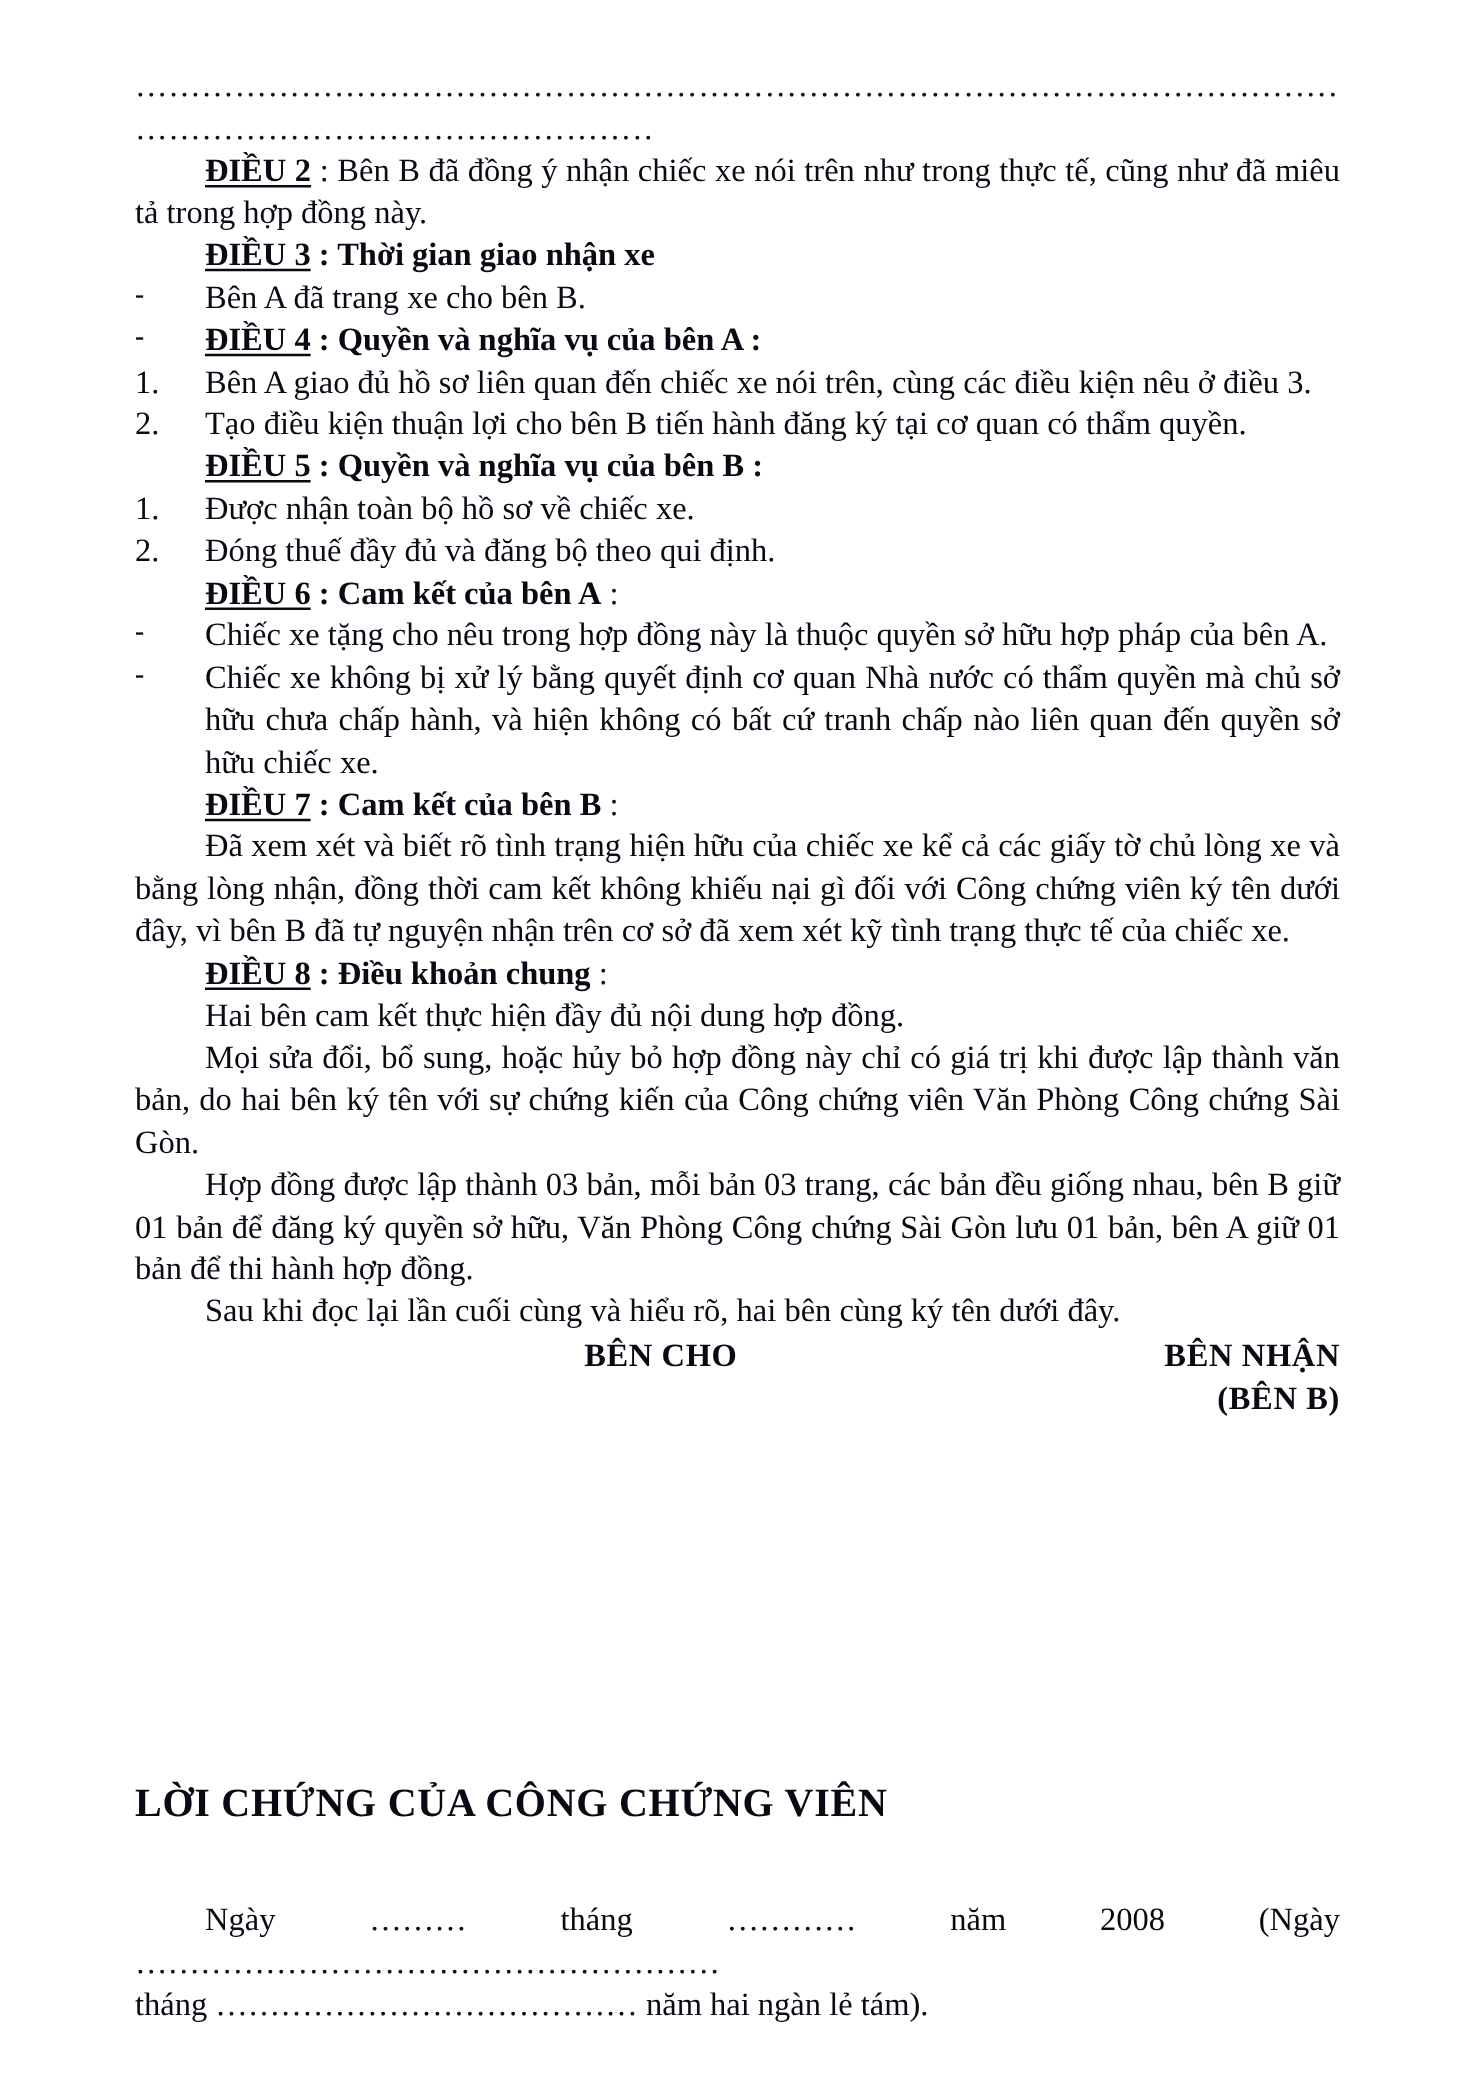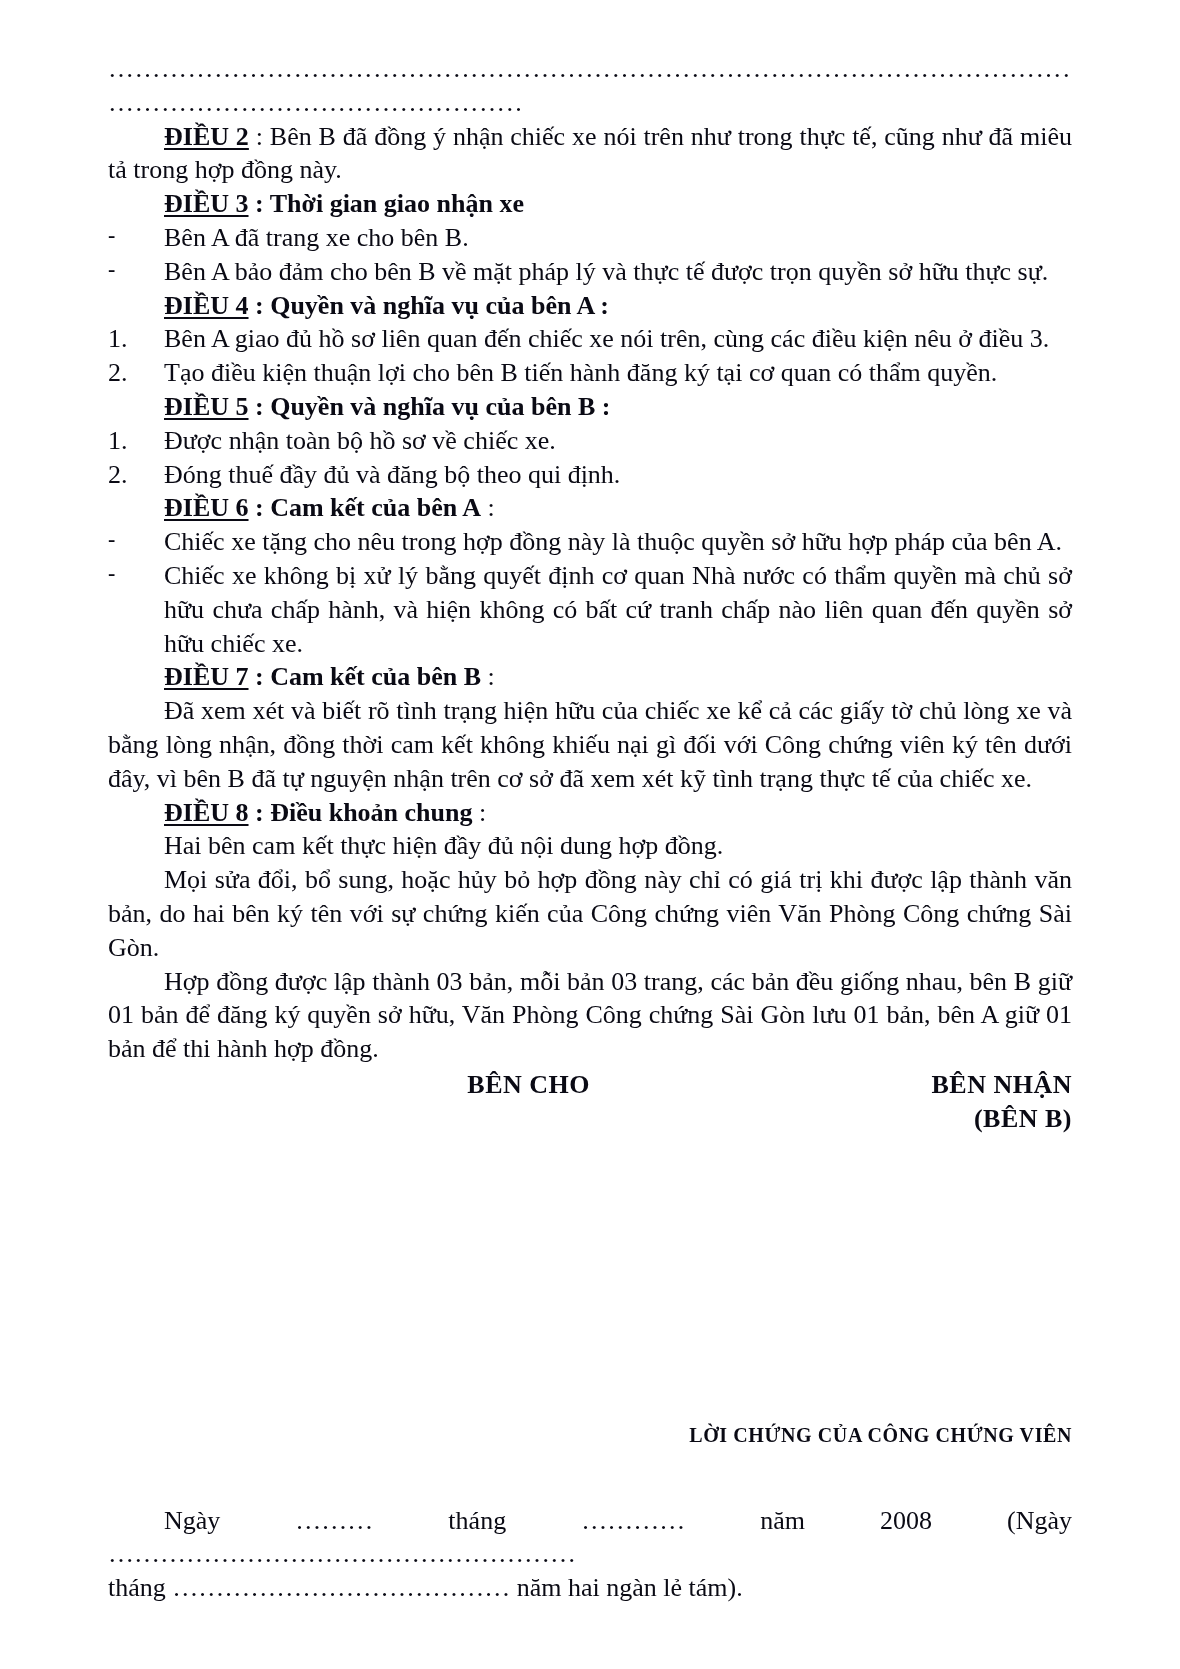--- a/index.html
+++ b/index.html
@@ -80,23 +80,23 @@
     margin-top: 2px;
   }
   .sig-col {
     width: 50%;
     text-align: right;
     font-weight: bold;
     letter-spacing: 0.5px;
   }
   .sig-col .sub { font-weight: bold; }
   .cert-title {
-    text-align: right;
+    text-align: left;
     font-weight: bold;
-    font-size: 20px;
+    font-size: 32px;
     letter-spacing: 0.6px;
     margin: 0;
   }
   .spacer-big { height: 286px; }
   .spacer-title { height: 56px; }
 </style>
 </head>
 <body>
 
 <div class="page">
@@ -104,21 +104,21 @@
 
     <div class="dotline">……………………………………………………………………………………………………………………</div>
     <div class="dotline short">………………………………………………</div>
 
     <p class="para"><span class="art"><span class="num">ĐIỀU 2</span></span><span> : </span><span>Bên B đã đồng ý nhận chiếc xe nói trên như trong thực tế, cũng như đã miêu tả trong hợp đồng này.</span></p>
 
     <p class="para"><span class="art"><span class="num">ĐIỀU 3</span></span><span class="art-body-bold"> : </span><span class="art-body-bold">Thời gian giao nhận xe</span></p>
 
     <ul class="dashlist">
       <li><span class="marker">-</span><span>Bên A đã trang xe cho bên B.</span></li>
-      <li><span class="marker">-</span><span>Bên A bảo đảm cho bên B về mặt pháp lý và thực tế được trọn quyền sở hữu thực sự.</span></li>
+      <li><span class="marker">-</span></li>
     </ul>
 
     <p class="para"><span class="art"><span class="num">ĐIỀU 4</span></span><span class="art-body-bold"> : </span><span class="art-body-bold">Quyền và nghĩa vụ của bên A :</span></p>
 
     <ol class="numlist">
       <li><span class="marker">1.</span><span>Bên A giao đủ hồ sơ liên quan đến chiếc xe nói trên, cùng các điều kiện nêu ở điều 3.</span></li>
       <li><span class="marker">2.</span><span>Tạo điều kiện thuận lợi cho bên B tiến hành đăng ký tại cơ quan có thẩm quyền.</span></li>
     </ol>
 
     <p class="para"><span class="art"><span class="num">ĐIỀU 5</span></span><span class="art-body-bold"> : </span><span class="art-body-bold">Quyền và nghĩa vụ của bên B :</span></p>
@@ -137,20 +137,21 @@
 
     <p class="para"><span class="art"><span class="num">ĐIỀU 7</span></span><span class="art-body-bold"> : </span><span class="art-body-bold">Cam kết của bên B</span><span> :</span></p>
 
     <p class="para">Đã xem xét và biết rõ tình trạng hiện hữu của chiếc xe kể cả các giấy tờ chủ lòng xe và bằng lòng nhận, đồng thời cam kết không khiếu nại gì đối với Công chứng viên ký tên dưới đây, vì bên B đã tự nguyện nhận trên cơ sở đã xem xét kỹ tình trạng thực tế của chiếc xe.</p>
 
     <p class="para"><span class="art"><span class="num">ĐIỀU 8</span></span><span class="art-body-bold"> : </span><span class="art-body-bold">Điều khoản chung</span><span> :</span></p>
 
     <p class="para">Hai bên cam kết thực hiện đầy đủ nội dung hợp đồng.</p>
     <p class="para">Mọi sửa đổi, bổ sung, hoặc  hủy bỏ hợp đồng này chỉ có giá trị khi được lập thành văn bản,  do hai bên ký tên với sự chứng kiến của Công chứng viên Văn Phòng Công chứng Sài Gòn.</p>
     <p class="para">Hợp đồng được lập thành 03 bản, mỗi bản 03 trang, các bản đều giống nhau, bên B giữ 01 bản để đăng ký quyền sở hữu, Văn Phòng Công chứng Sài Gòn lưu 01 bản, bên A giữ  01 bản để thi hành hợp đồng.</p>
+    <p class="para">Sau khi đọc lại lần cuối cùng và hiểu rõ, hai bên cùng ký tên dưới đây.</p>
 
     <div class="sig-row">
       <div class="sig-col">
         <div>BÊN CHO</div>
       </div>
       <div class="sig-col">
         <div>BÊN NHẬN</div>
         <div class="sub">(BÊN B)</div>
       </div>
     </div>

